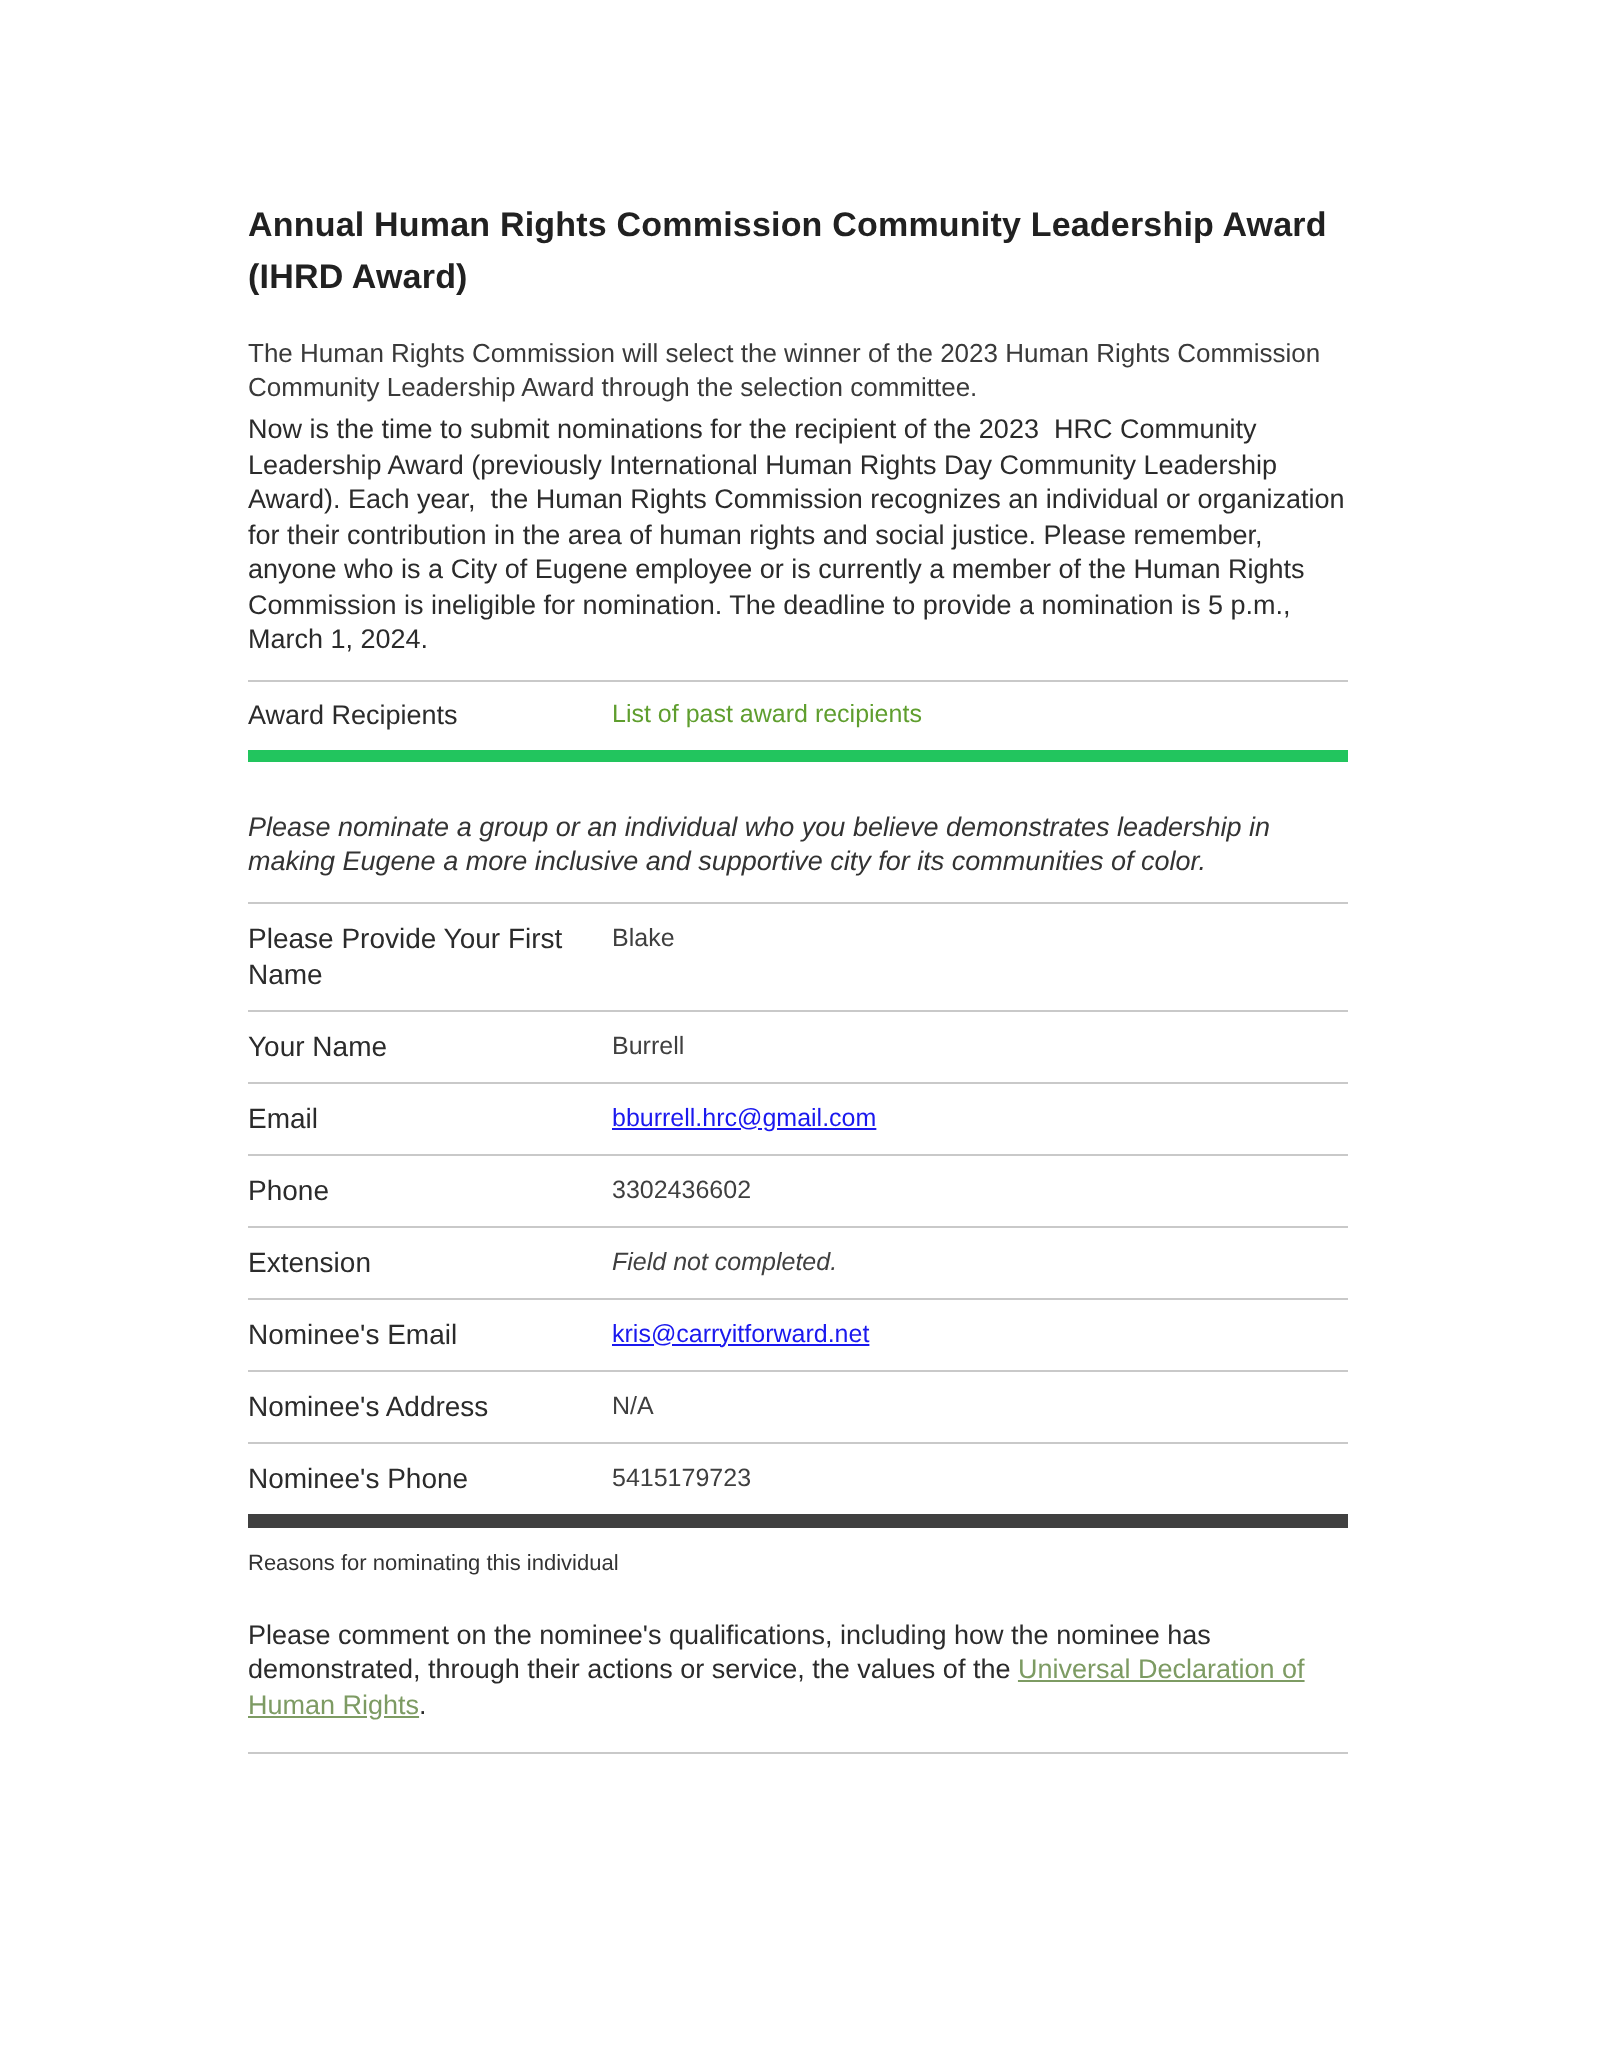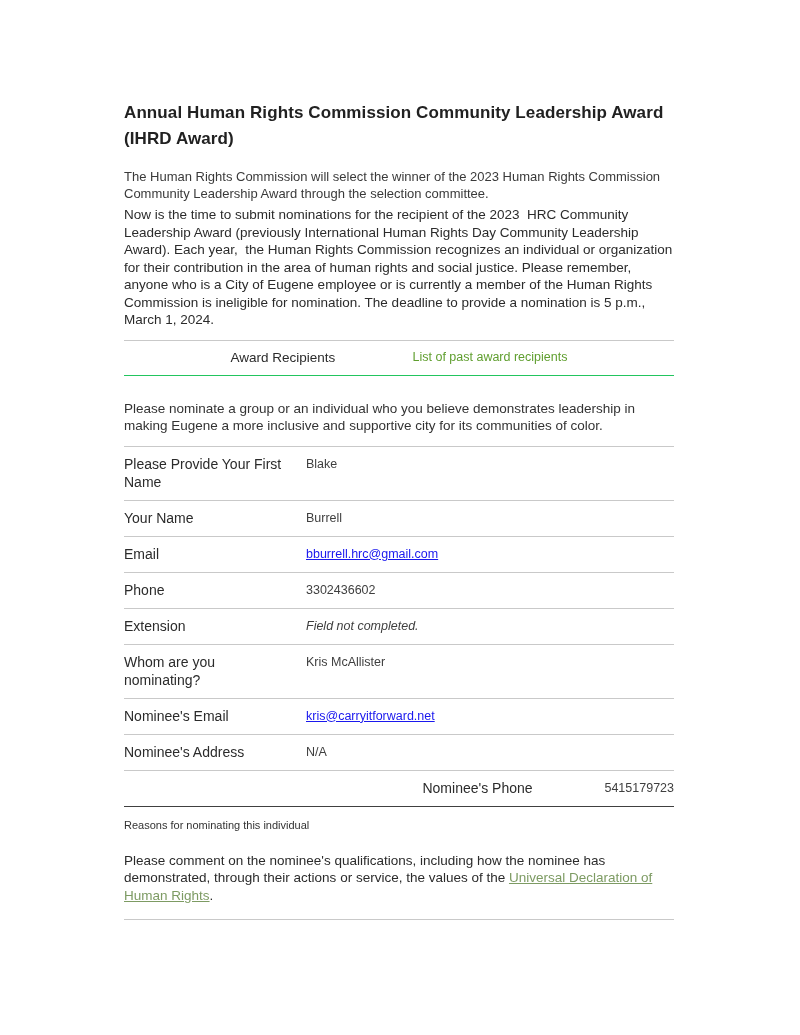--- a/index.html
+++ b/index.html
@@ -31,57 +31,56 @@
   .description-paragraph {
     margin-top: 4px;
     font-size: 13.5px;
     line-height: 17.5px;
     color: #2b2b2b;
     white-space: pre-wrap;
   }
   .award-row {
     margin-top: 11px;
     border-top: 1px solid #c9c9c9;
-    border-bottom: 1px solid #22c55e;
+    border-bottom: 6px solid #22c55e;
     padding: 8px 0 9px 0;
     display: flex;
     align-items: flex-start;
-    justify-content: center;
   }
   .award-row .row-label {
     flex: 0 0 182px;
     padding-right: 20px;
     font-size: 13.5px;
     line-height: 17px;
     color: #2b2b2b;
   }
   .green-link {
     color: #5f9e2e;
     font-size: 12.5px;
     line-height: 17px;
     cursor: pointer;
   }
   .instruction-paragraph {
     margin-top: 24px;
+    font-style: italic;
     font-size: 13.5px;
     line-height: 17.5px;
     color: #333333;
   }
   .form-table {
     margin-top: 11px;
   }
   .form-row {
     display: flex;
     align-items: flex-start;
     border-top: 1px solid #c9c9c9;
     padding: 8px 0 9px 0;
   }
   .form-row:last-child {
-    border-bottom: 1px solid #404040;
-    justify-content: flex-end;
+    border-bottom: 7px solid #404040;
   }
   .field-label {
     flex: 0 0 182px;
     padding-right: 24px;
     font-size: 14px;
     line-height: 18px;
     color: #2b2b2b;
   }
   .field-value {
     font-size: 12.5px;
@@ -158,24 +157,20 @@
     <div class="form-row">
       <div class="field-label">Phone</div>
       <div class="field-value value-text">3302436602</div>
     </div>
 
     <div class="form-row">
       <div class="field-label">Extension</div>
       <div class="field-value value-empty">Field not completed.</div>
     </div>
 
-    <div class="form-row">
-      <div class="field-label">Whom are you nominating?</div>
-      <div class="field-value value-text">Kris McAllister</div>
-    </div>
 
     <div class="form-row">
       <div class="field-label">Nominee's Email</div>
       <div class="field-value value-link">kris@carryitforward.net</div>
     </div>
 
     <div class="form-row">
       <div class="field-label">Nominee's Address</div>
       <div class="field-value value-text">N/A</div>
     </div>

